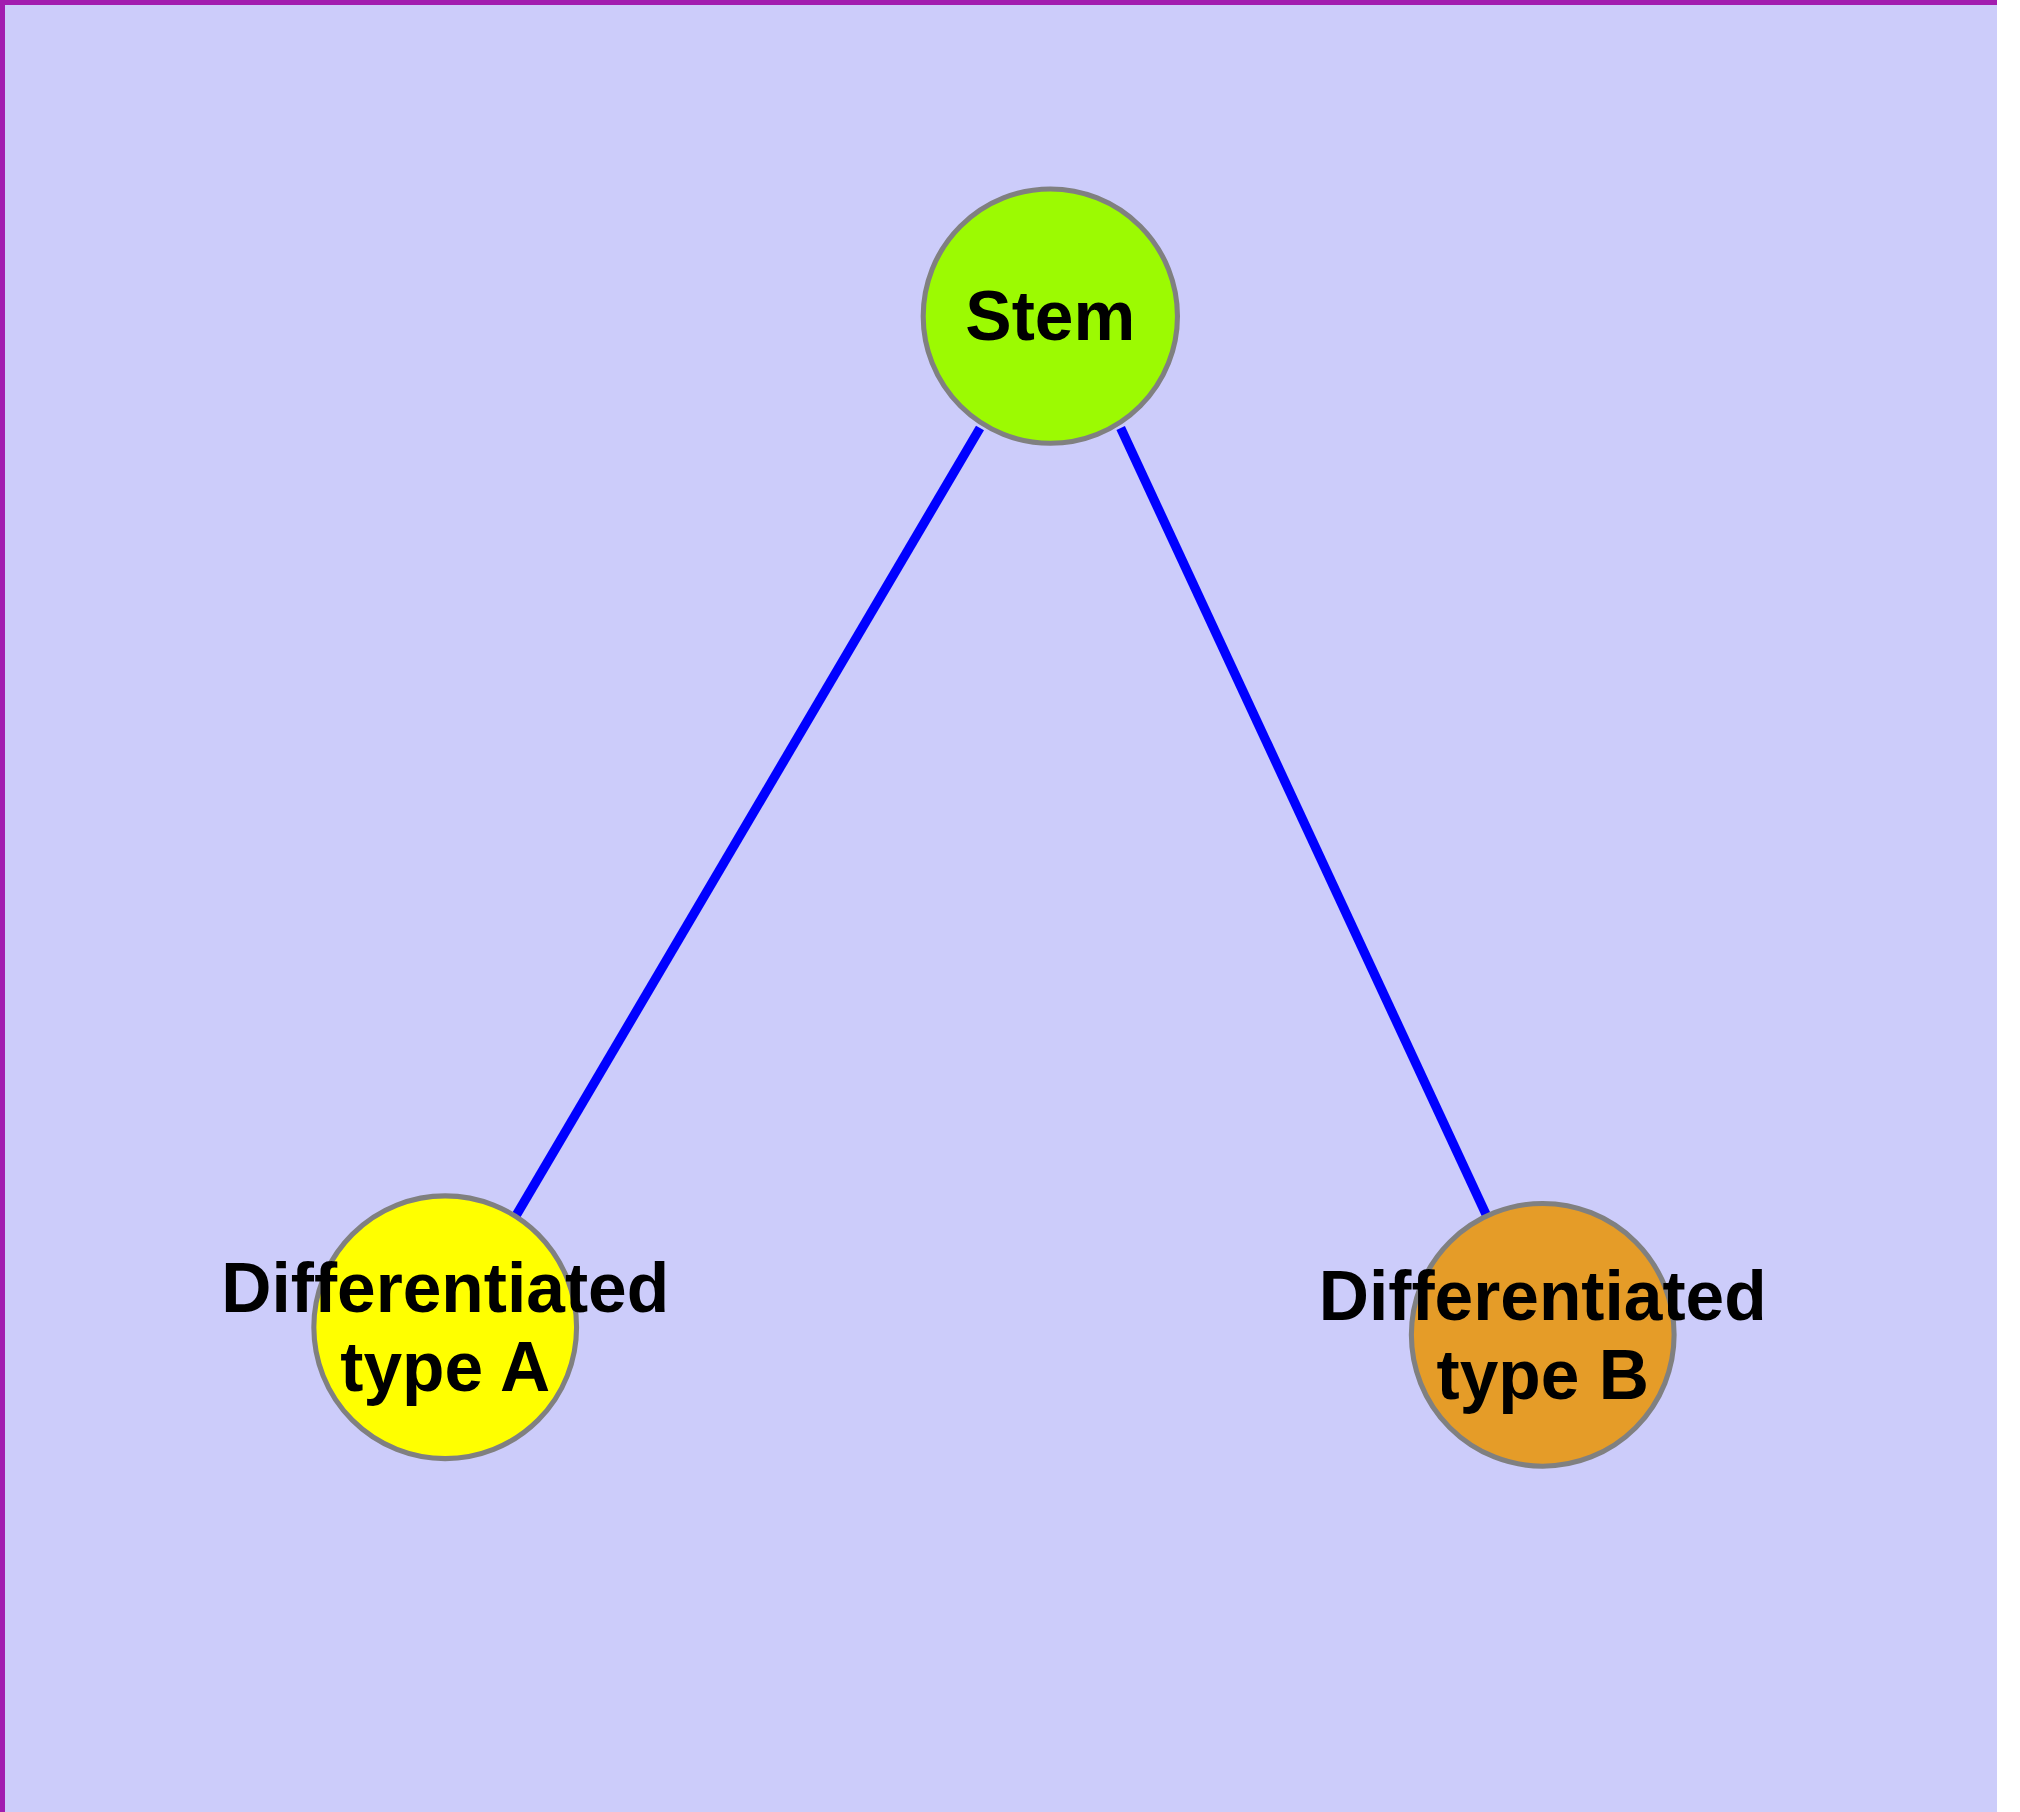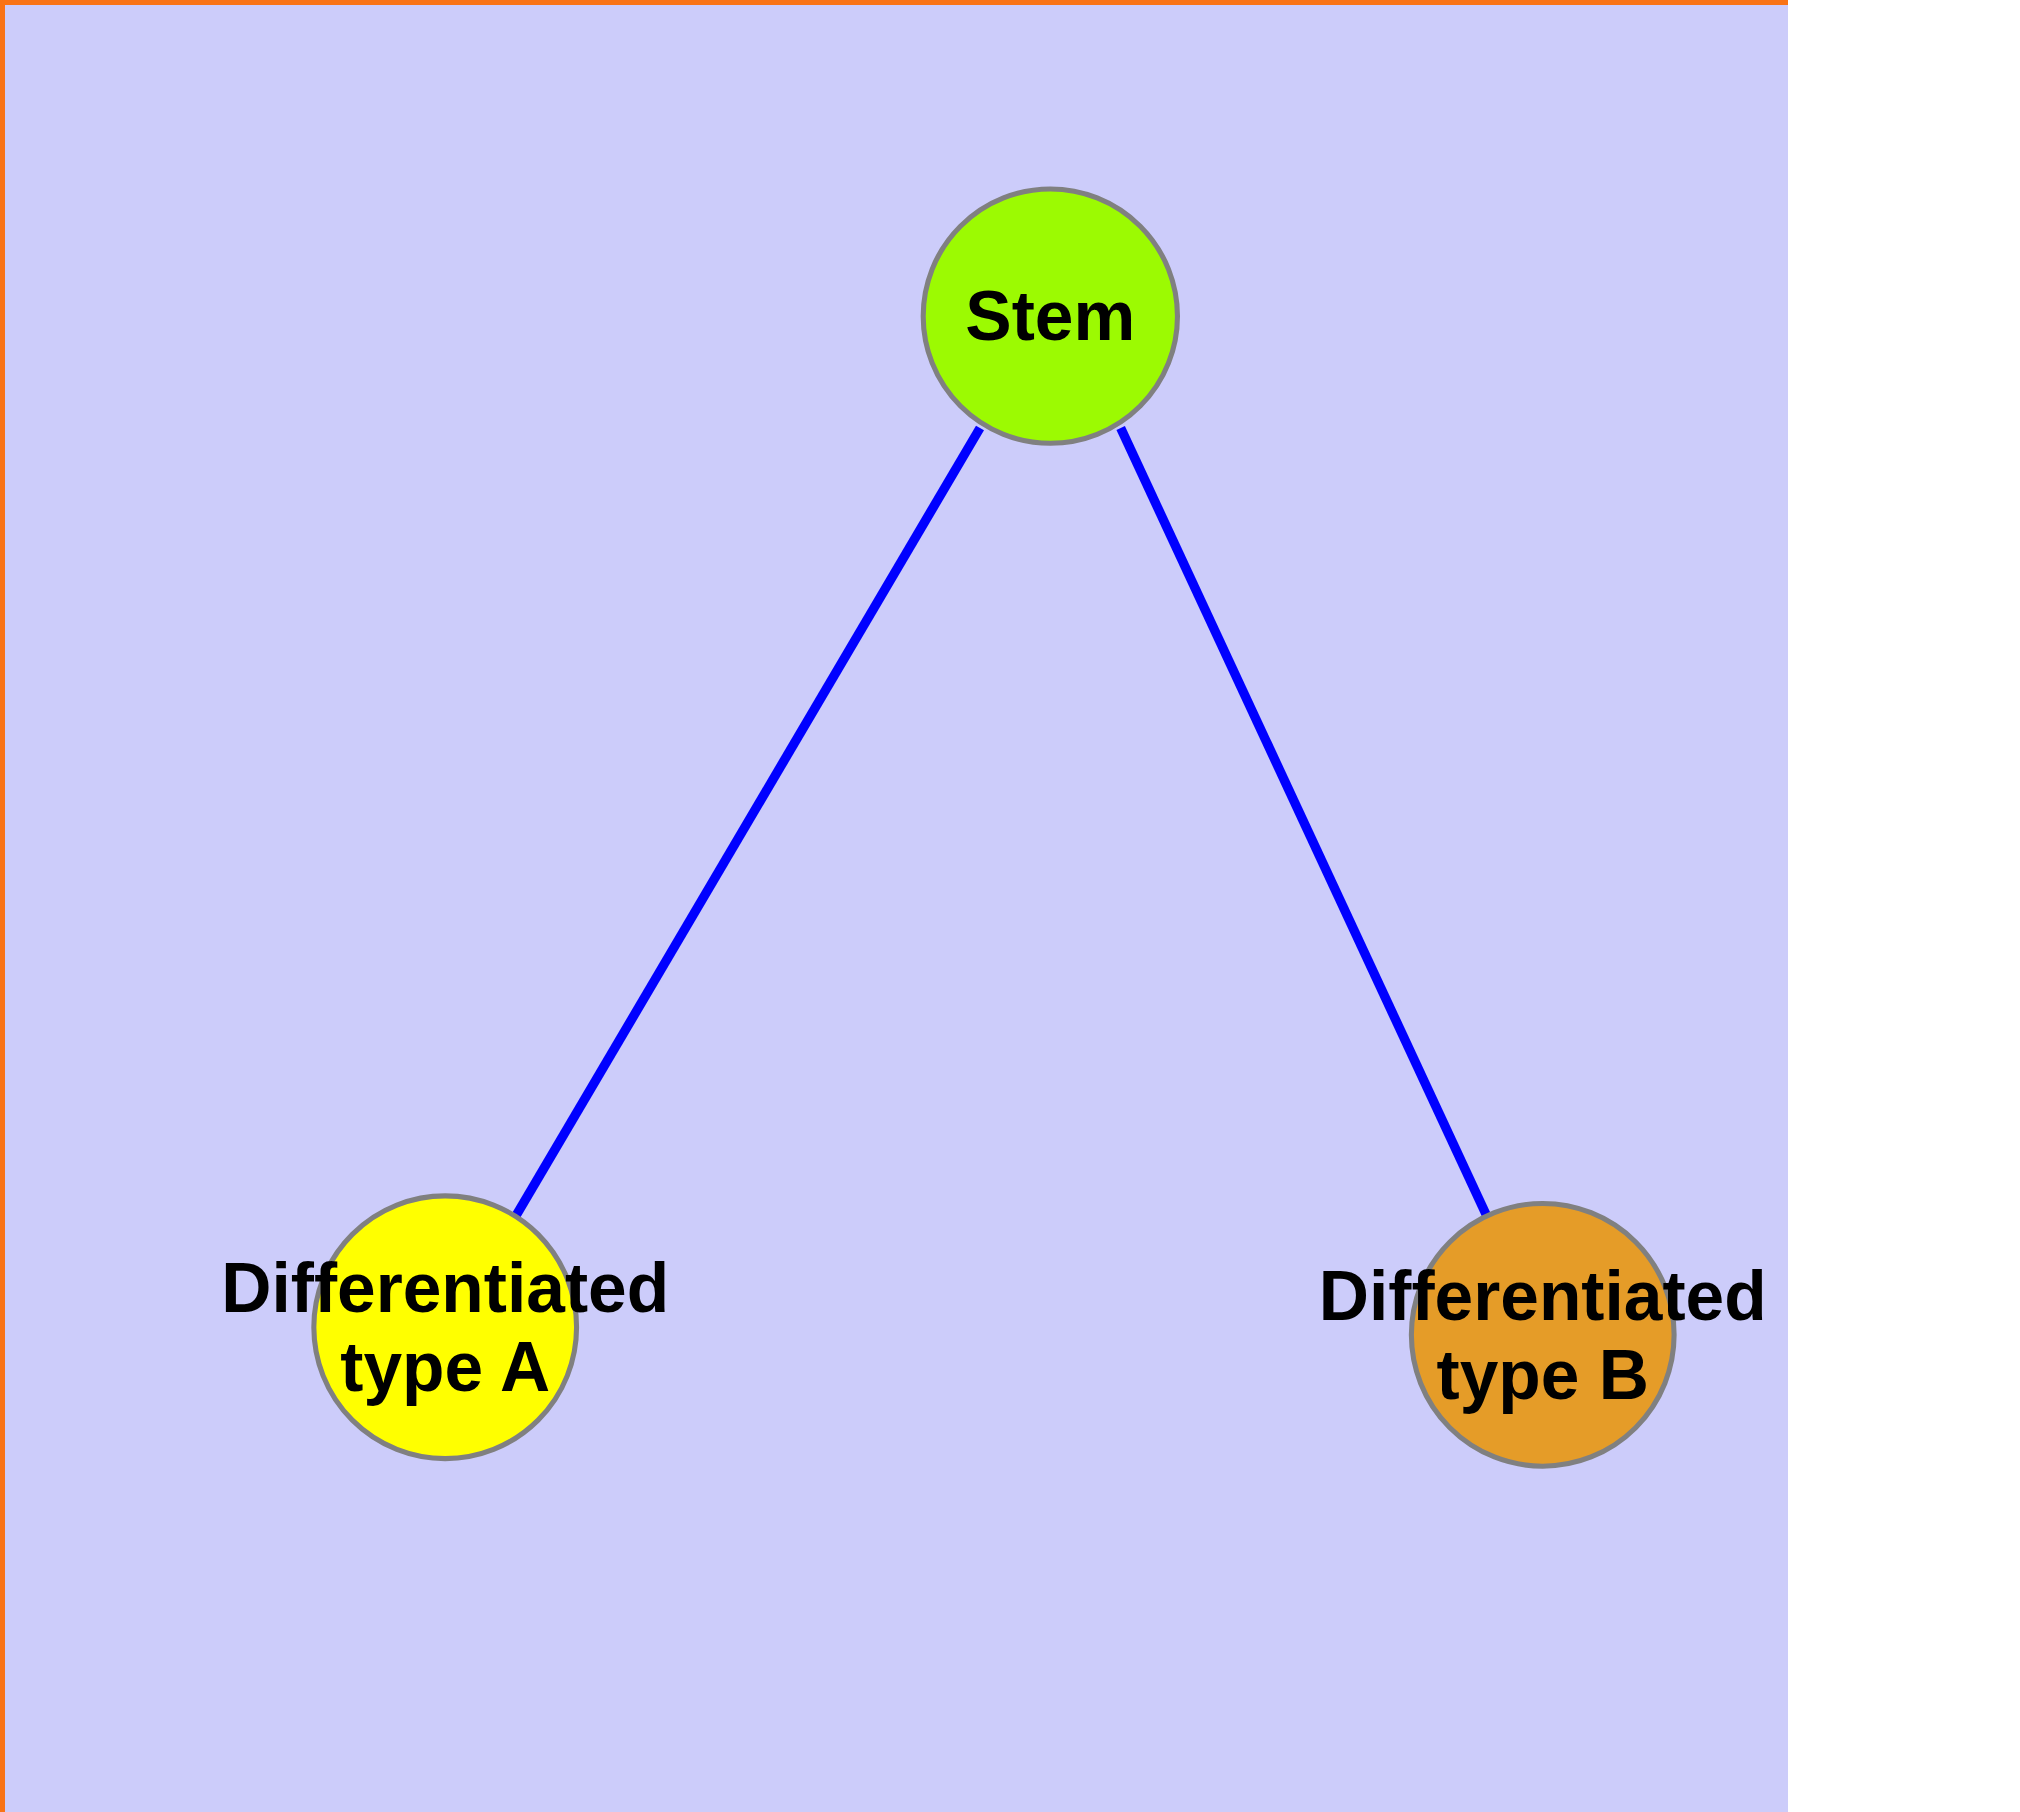--- a/index.html
+++ b/index.html
@@ -34,21 +34,21 @@
   .node-label {
     font-weight: bold;
     fill: #000000;
     text-anchor: middle;
     font-family: "Liberation Sans", sans-serif;
   }
 </style>
 </head>
 <body>
 
-<div id="canvas" style="background: #f97316; width: 1788px; height: 1812px;">
+<div id="canvas" style="background: #a21caf; width: 1997px; height: 1812px;">
   <div id="plot-area" style="background: rgb(204, 204, 250);"></div>
 
   <svg id="graph-svg" viewBox="0 0 2384 2138" xmlns="http://www.w3.org/2000/svg">
 
     <g>
       <line x1="1156" y1="505" x2="607" y2="1437" stroke="#0000ff" stroke-width="11"></line>
       <line x1="1322" y1="505" x2="1755" y2="1437" stroke="#0000ff" stroke-width="11"></line>
     </g>
 
     <g>

